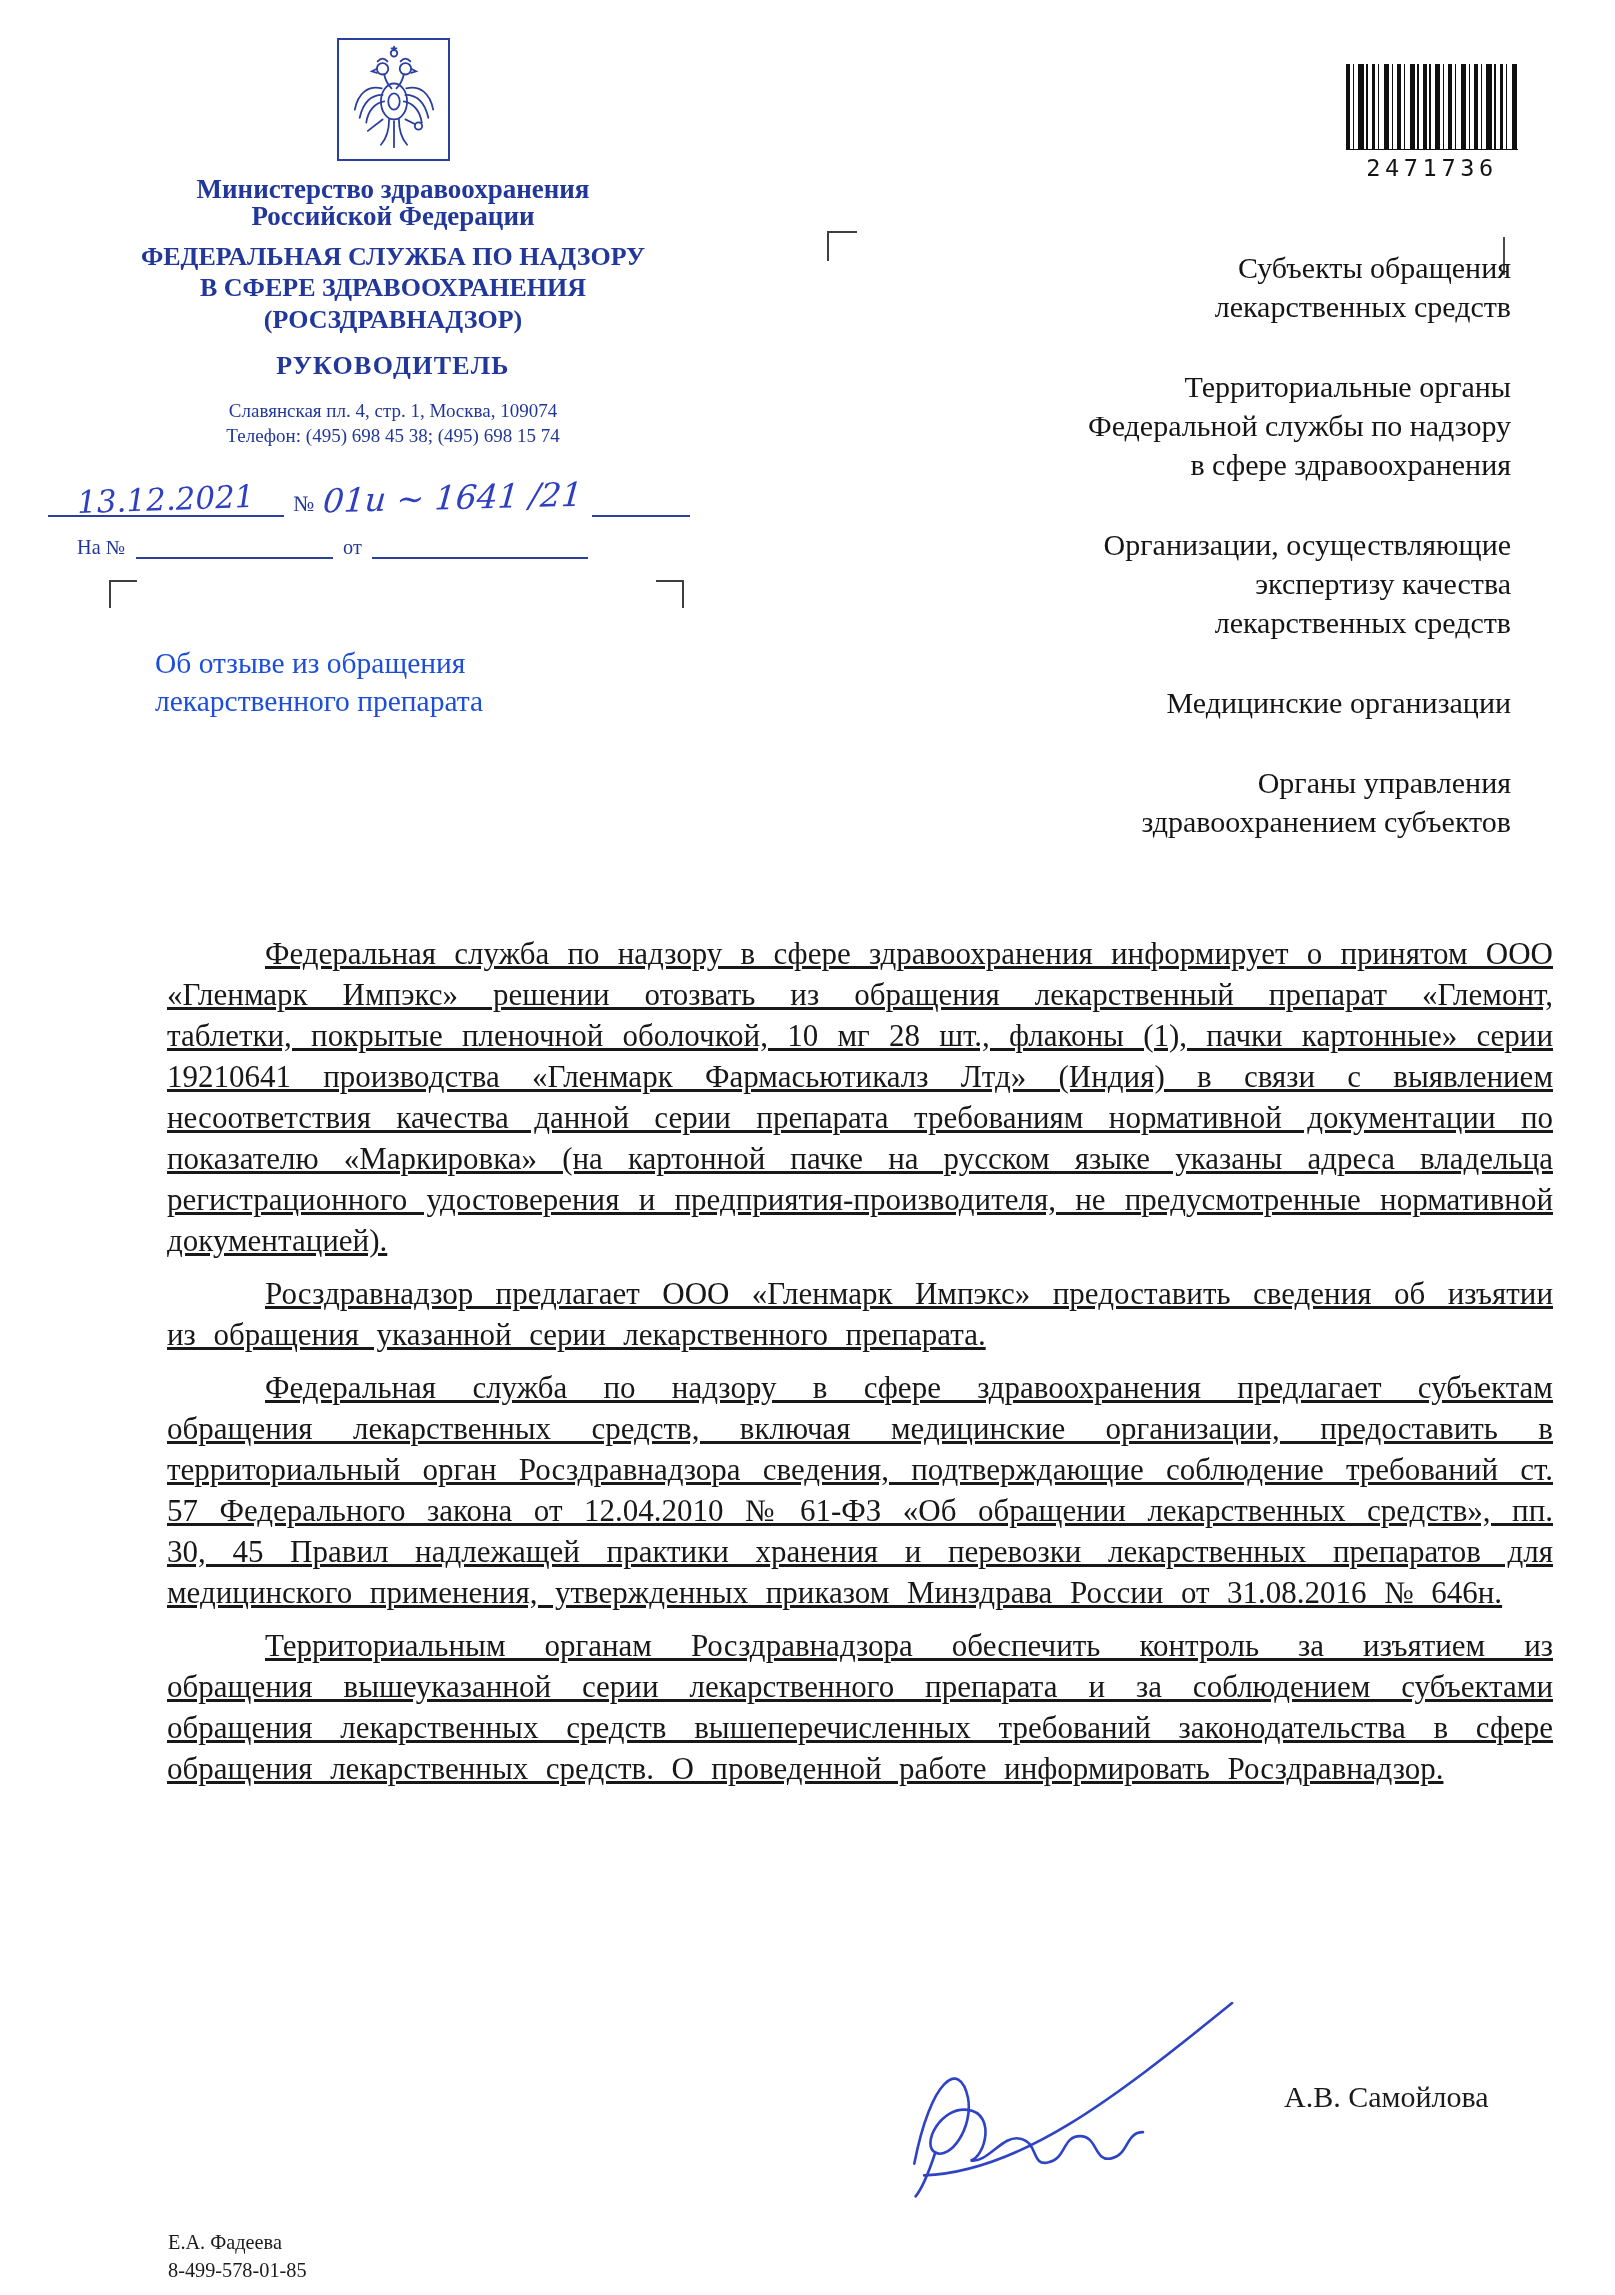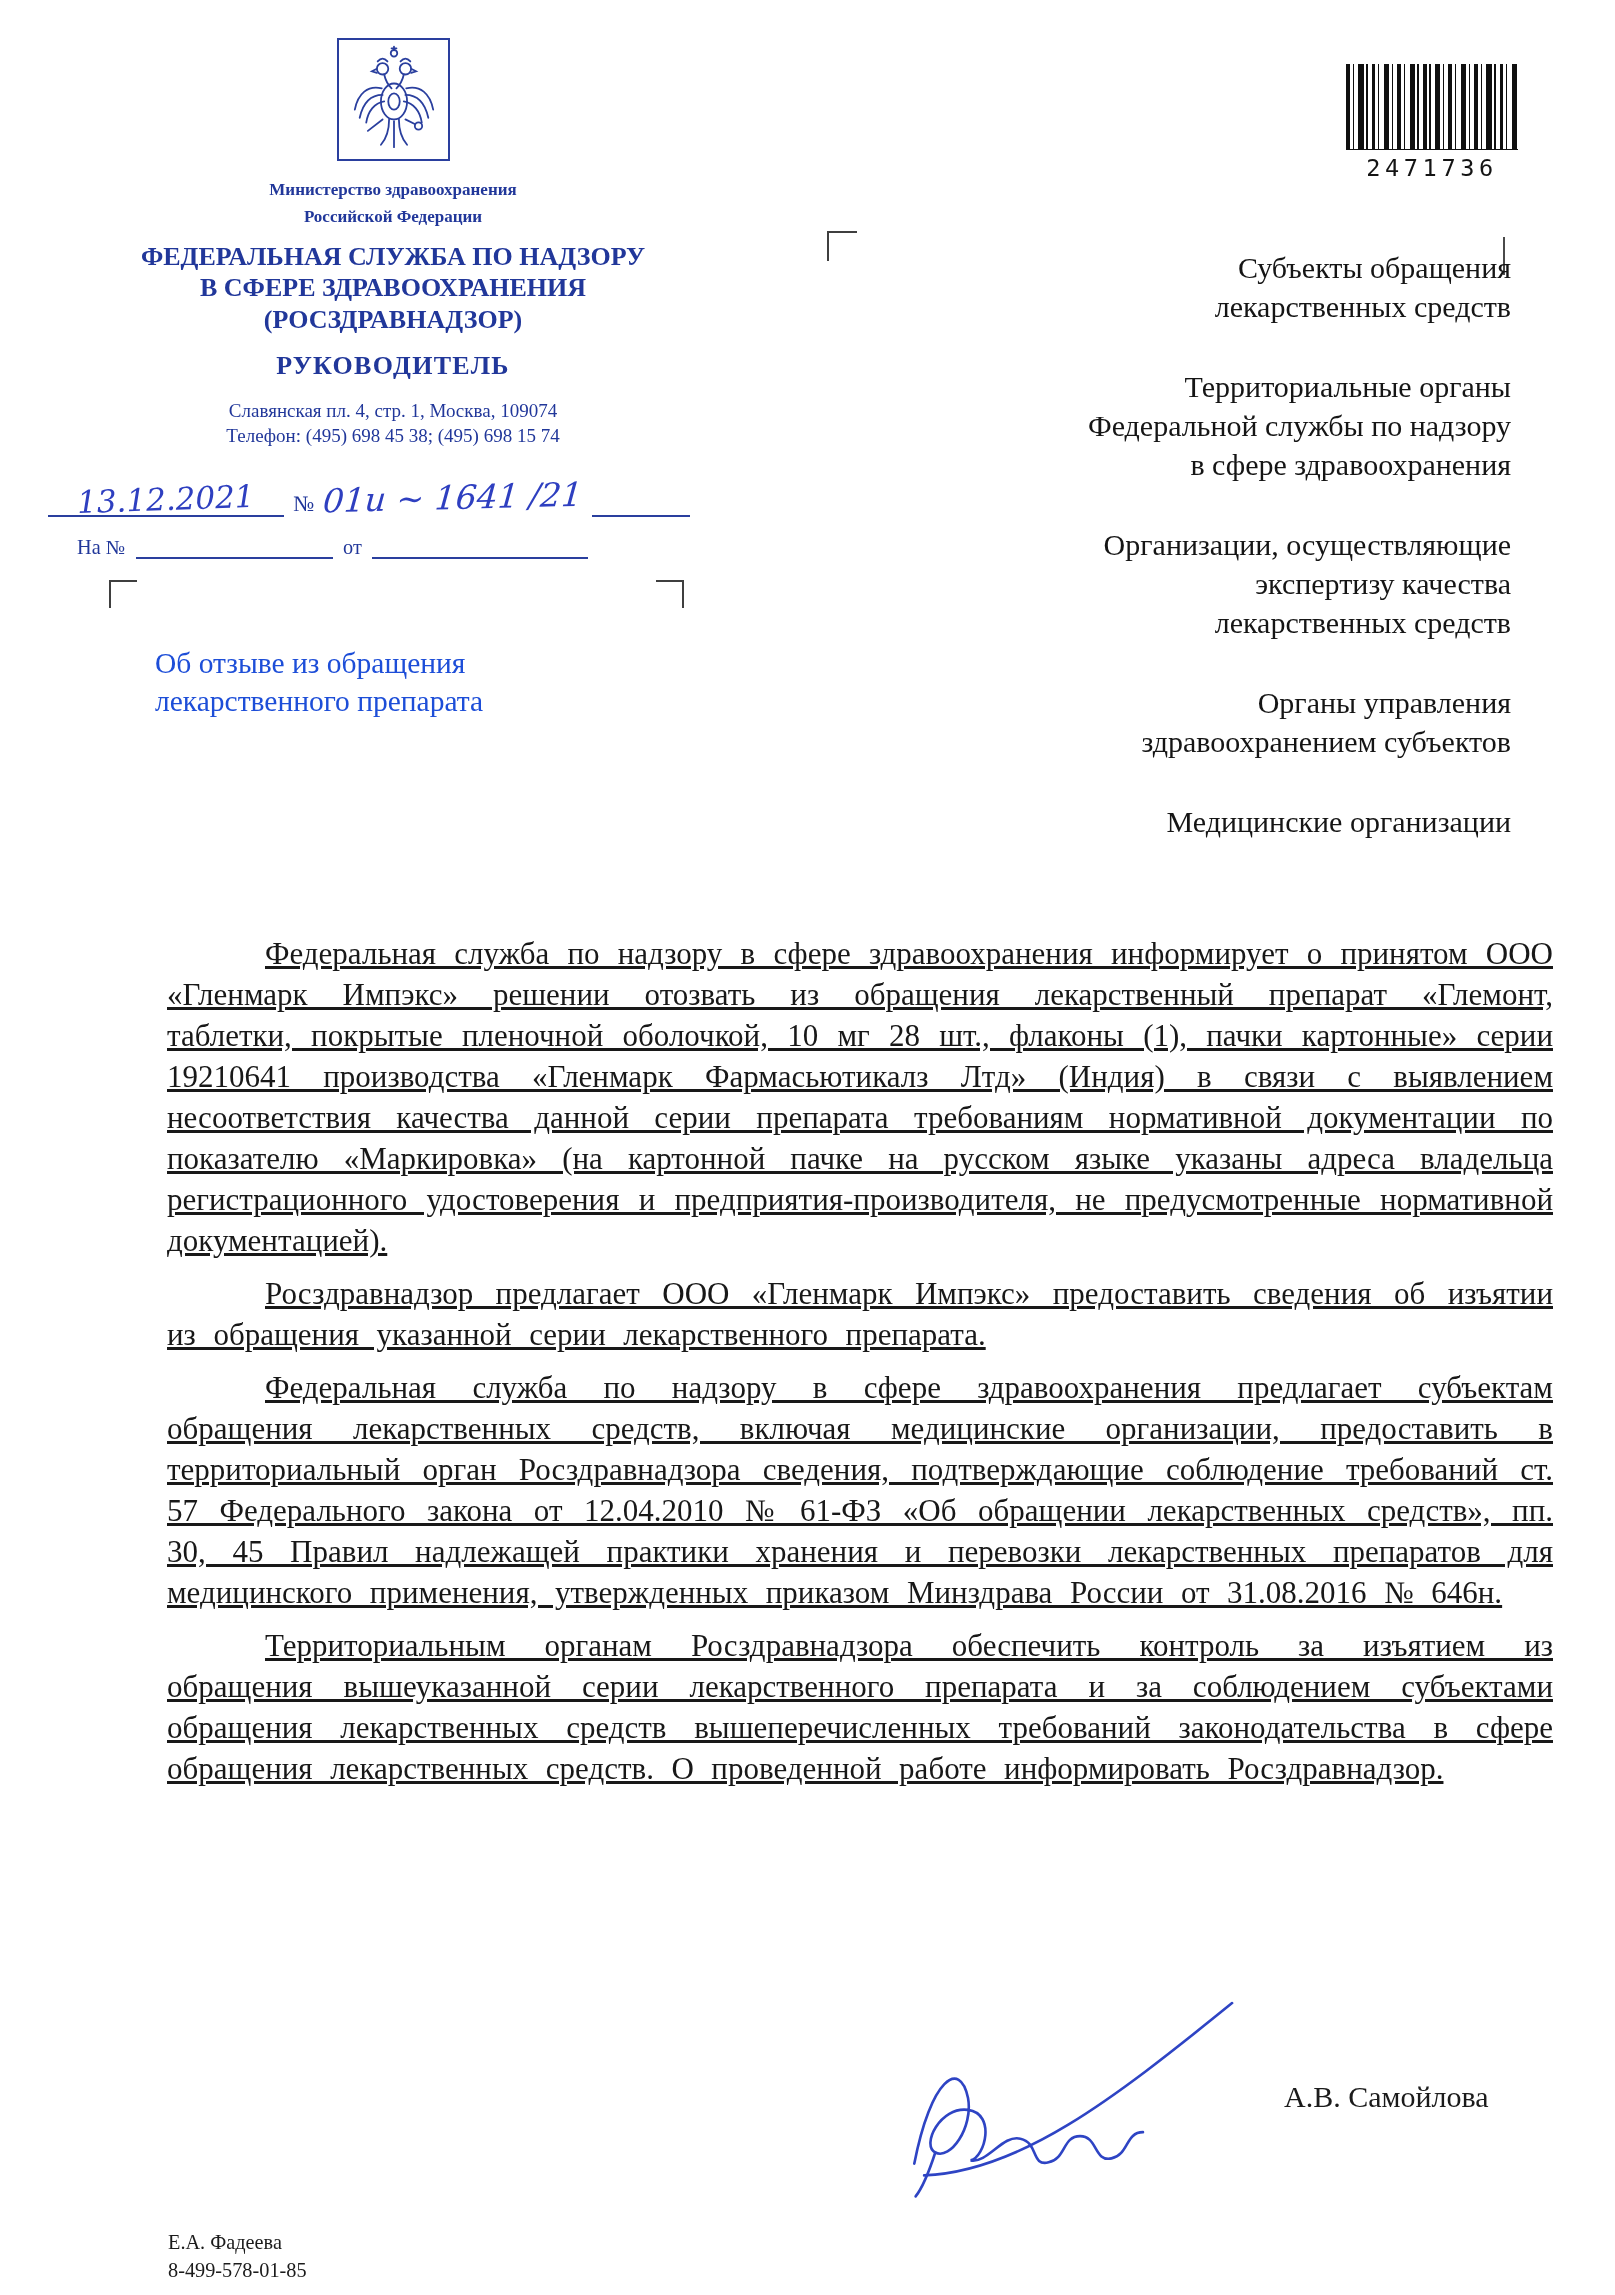--- a/index.html
+++ b/index.html
@@ -15,21 +15,21 @@
   
   .emblem-box{
     position:absolute;left:337px;top:38px;width:113px;height:123px;
     border:2px solid #2a3f9e;display:flex;align-items:center;justify-content:center;
     box-sizing:border-box;background:#fff;
   }
   .org-header{
     position:absolute;left:77px;top:176px;width:632px;
     text-align:center;color:#21379a;
   }
-  .ministry{font-size:17px;font-weight:bold;line-height:27px;}
+  .ministry{font-size:27px;font-weight:bold;line-height:27px;}
   .service{font-size:26px;font-weight:bold;line-height:31.5px;margin-top:10.5px;}
   .role{font-size:26px;font-weight:bold;letter-spacing:1.3px;margin-top:15.7px;}
   .addr{font-size:19px;line-height:25px;margin-top:17px;}
   .req-row{
     margin-top:30px;display:flex;align-items:flex-end;gap:9.2px;
     text-align:left;color:#21379a;font-size:22px;
   }
   .hw{
     font-family:"DejaVu Serif",serif;font-style:italic;color:#2e3fc0;
     white-space:nowrap;
@@ -176,23 +176,23 @@
 
   <div class="recipients">
     <div class="recipient pre">Субъекты обращения
 лекарственных средств</div>
     <div class="recipient pre">Территориальные органы
 Федеральной службы по надзору
 в сфере здравоохранения</div>
     <div class="recipient pre">Организации, осуществляющие
 экспертизу качества
 лекарственных средств</div>
+    <div class="recipient pre">Медицинские организации</div>
     <div class="recipient pre">Органы управления
 здравоохранением субъектов</div>
-    <div class="recipient pre">Медицинские организации</div>
   </div>
 
   <div class="body-text">
     <p>Федеральная служба по надзору в сфере здравоохранения информирует о принятом ООО «Гленмарк Импэкс» решении отозвать из обращения лекарственный препарат «Глемонт, таблетки, покрытые пленочной оболочкой, 10 мг 28 шт., флаконы (1), пачки картонные» серии 19210641 производства «Гленмарк Фармасьютикалз Лтд» (Индия) в связи с выявлением несоответствия качества данной серии препарата требованиям нормативной документации по показателю «Маркировка» (на картонной пачке на русском языке указаны адреса владельца регистрационного удостоверения и предприятия-производителя, не предусмотренные нормативной документацией).</p>
     <p>Росздравнадзор предлагает ООО «Гленмарк Импэкс» предоставить сведения об изъятии из обращения указанной серии лекарственного препарата.</p>
     <p>Федеральная служба по надзору в сфере здравоохранения предлагает субъектам обращения лекарственных средств, включая медицинские организации, предоставить в территориальный орган Росздравнадзора сведения, подтверждающие соблюдение требований ст. 57 Федерального закона от 12.04.2010 № 61-ФЗ «Об обращении лекарственных средств», пп. 30, 45 Правил надлежащей практики хранения и перевозки лекарственных препаратов для медицинского применения, утвержденных приказом Минздрава России от 31.08.2016 № 646н.</p>
     <p>Территориальным органам Росздравнадзора обеспечить контроль за изъятием из обращения вышеуказанной серии лекарственного препарата и за соблюдением субъектами обращения лекарственных средств вышеперечисленных требований законодательства в сфере обращения лекарственных средств. О проведенной работе информировать Росздравнадзор.</p>
   </div>
 
   <div class="sig-svg">

